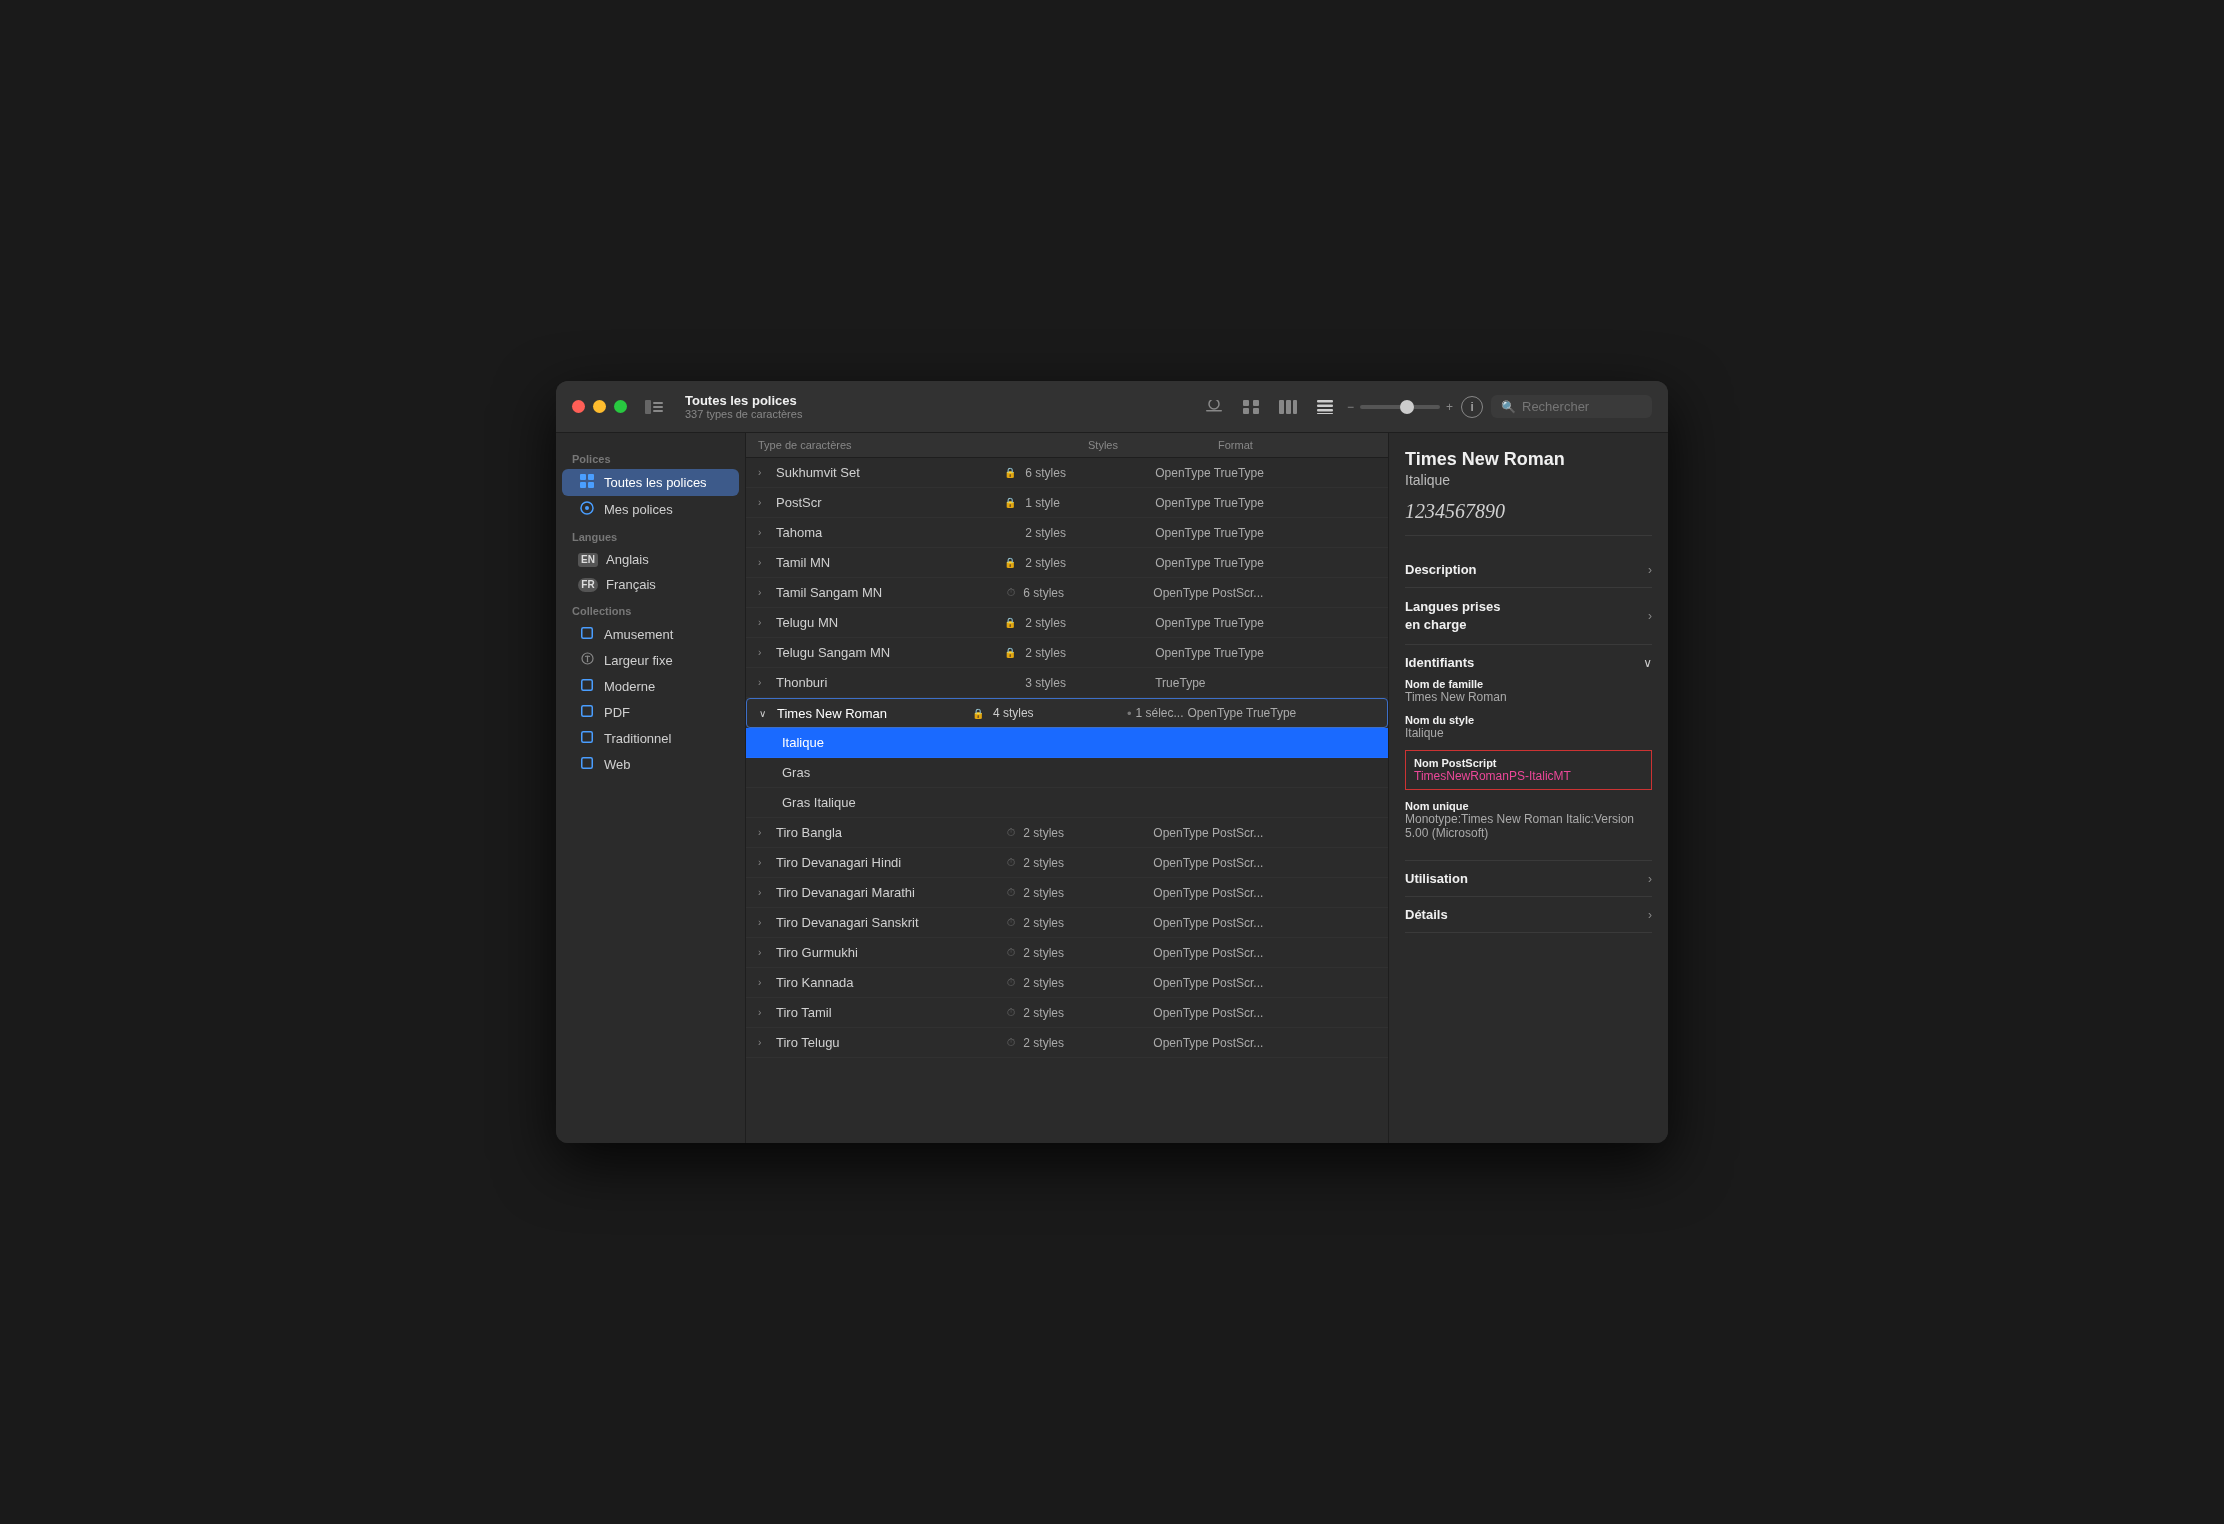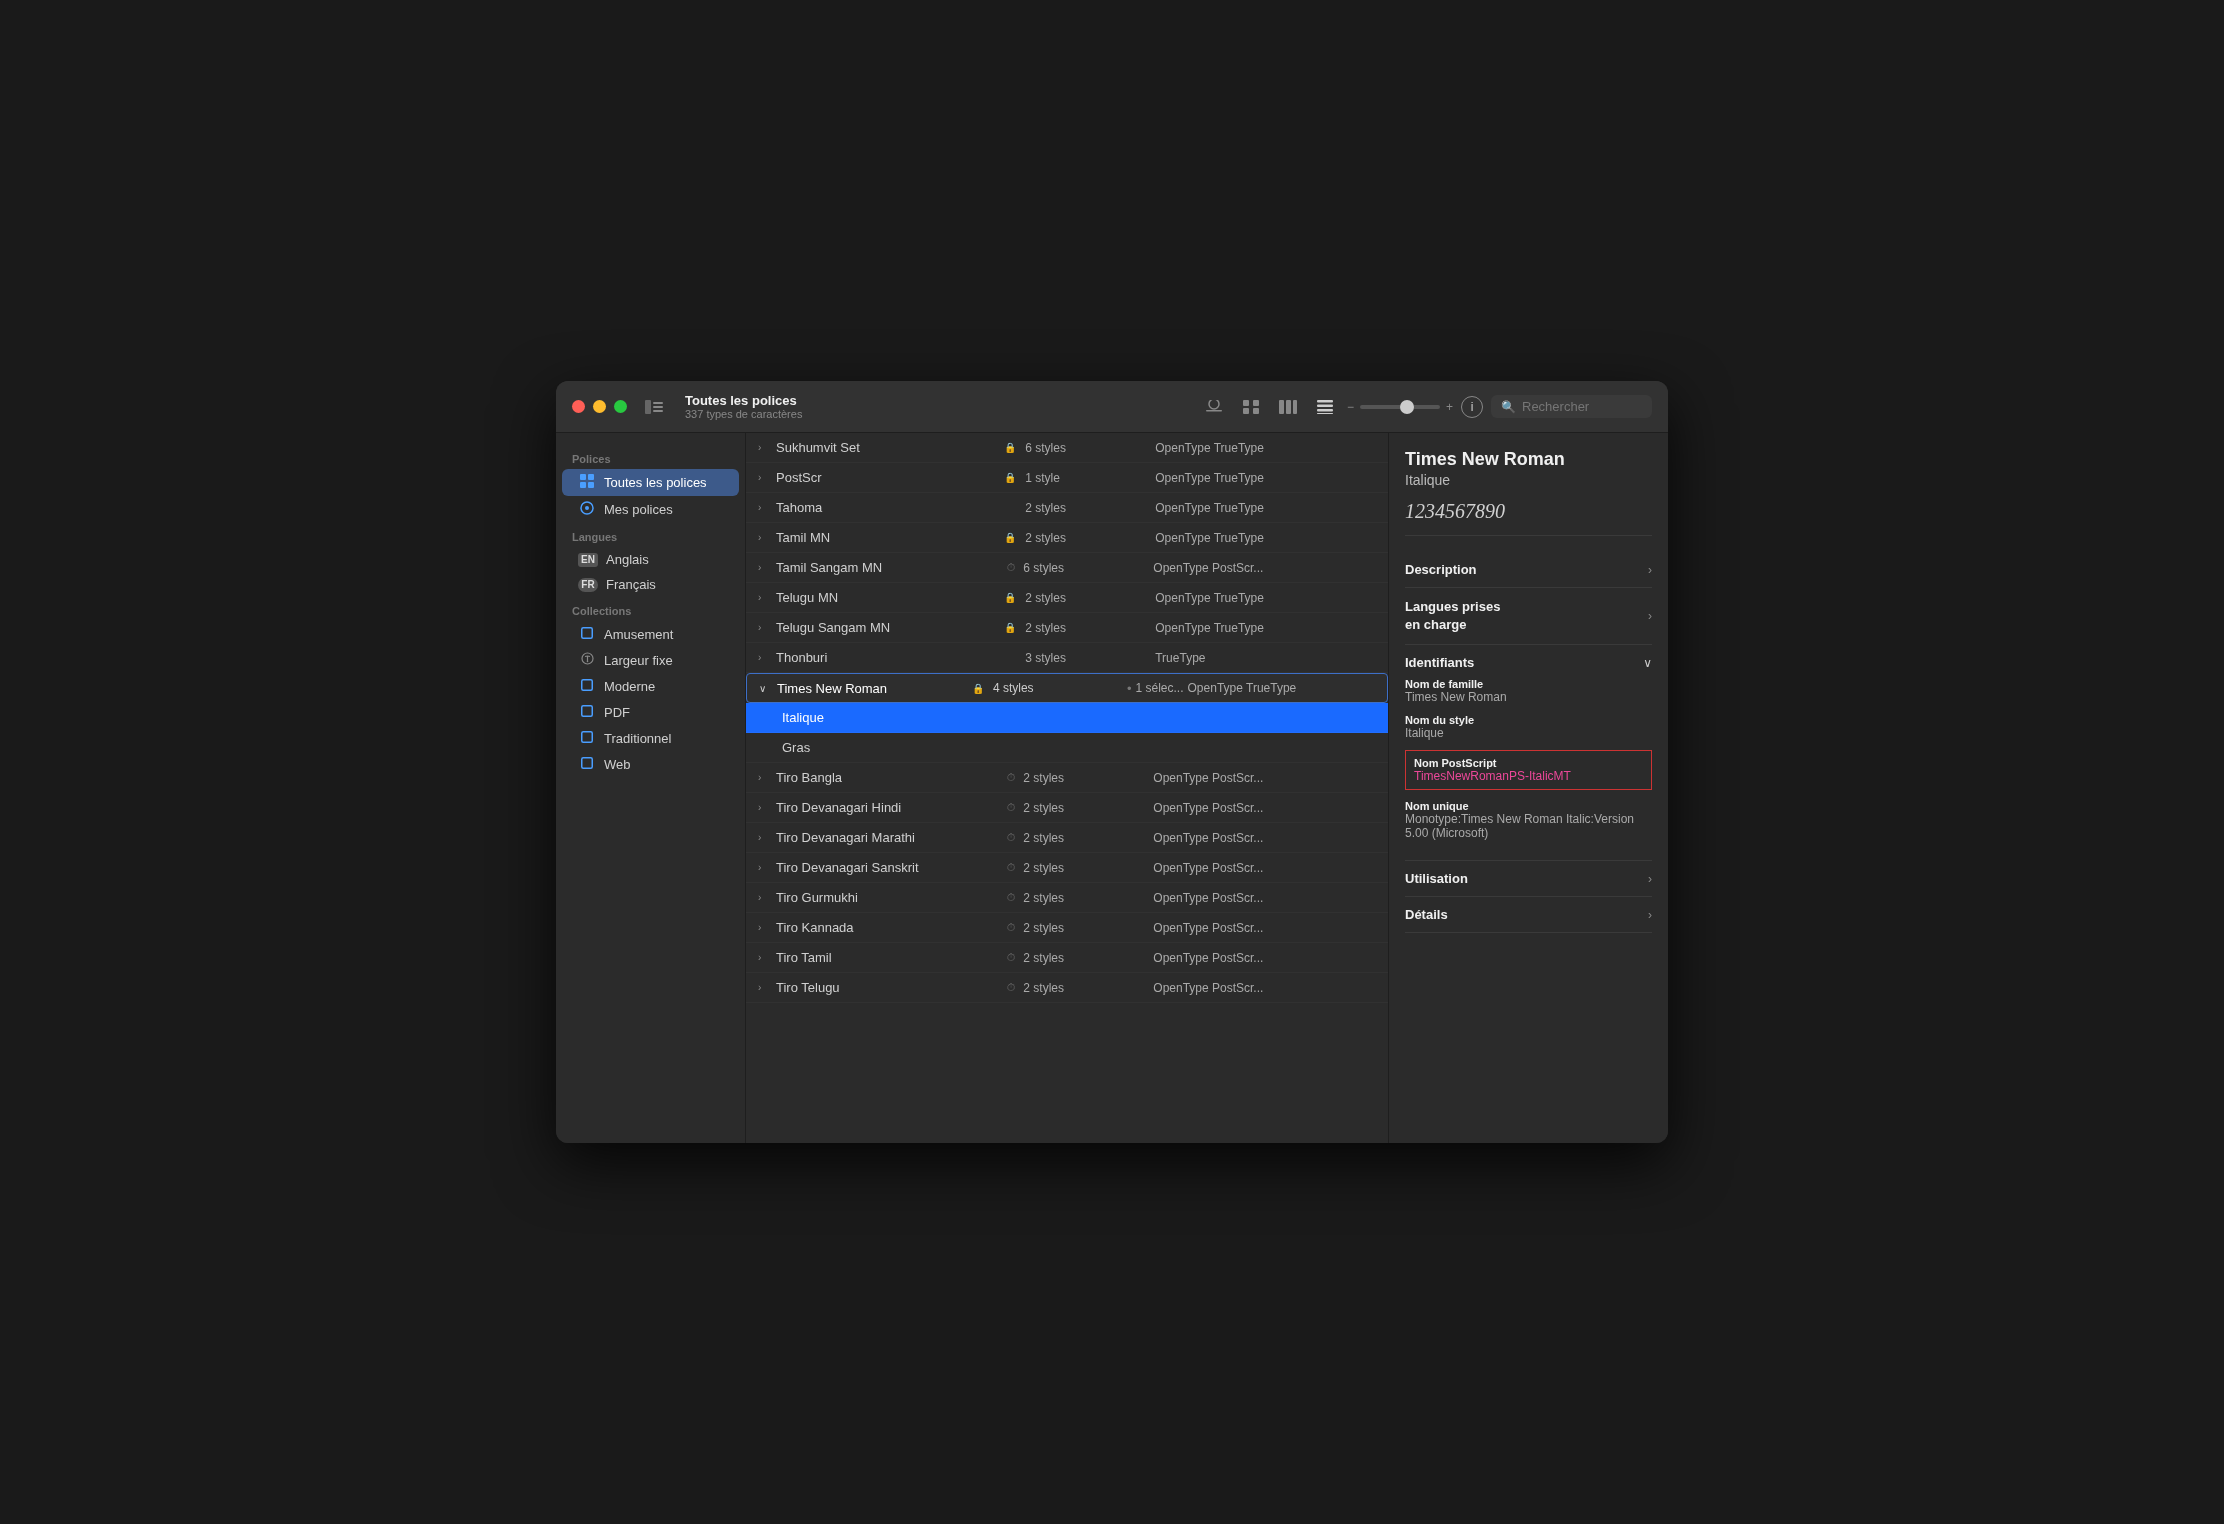--- a/index.html
+++ b/index.html
@@ -478,20 +478,25 @@
             <svg width="12" height="12" viewBox="0 0 12 12" fill="none">
               <rect x="0.75" y="0.75" width="10.5" height="10.5" rx="1.5" stroke="#4a9eff" stroke-width="1.5" fill="none"></rect>
             </svg>
           </span>
           <span style="font-size:13px;">Web</span>
         </div>
       </div>
     </div>
 
     <div class="font-list-area">
+      <div class="list-header">
+        <div class="col-header col-name">Type de caractères</div>
+        <div class="col-header col-styles">Styles</div>
+        <div class="col-header col-format">Format</div>
+      </div>
       <div class="font-list">
 
         <div class="font-row">
           <span class="expand-arrow">›</span>
           <span class="font-name">Sukhumvit Set</span>
           <span class="font-lock">🔒</span>
           <span class="font-styles">6 styles</span>
           <span class="font-format">OpenType TrueType</span>
         </div>
 
@@ -559,20 +564,23 @@
           <span class="font-dot">•</span>
           <span style="font-size:12px; color:#aaa; margin-right:4px;">1 sélec...</span>
           <span class="font-format">OpenType TrueType</span>
         </div>
 
         <div class="font-row style-row style-selected">
           <span class="font-name">Italique</span>
         </div>
         <div class="font-row style-row">
           <span class="font-name">Gras</span>
+        </div>
+        <div class="font-row style-row">
+          <span class="font-name">Gras Italique</span>
         </div>
 
         <div class="font-row">
           <span class="expand-arrow">›</span>
           <span class="font-name">Tiro Bangla</span>
           <span class="font-lock" style="color:#666; font-size:11px;">⏱</span>
           <span class="font-styles">2 styles</span>
           <span class="font-format">OpenType PostScr...</span>
         </div>
 

